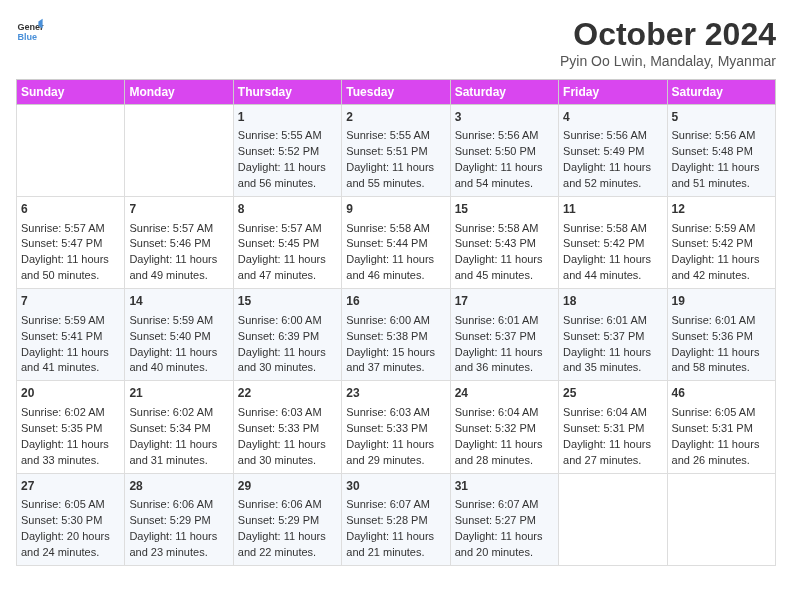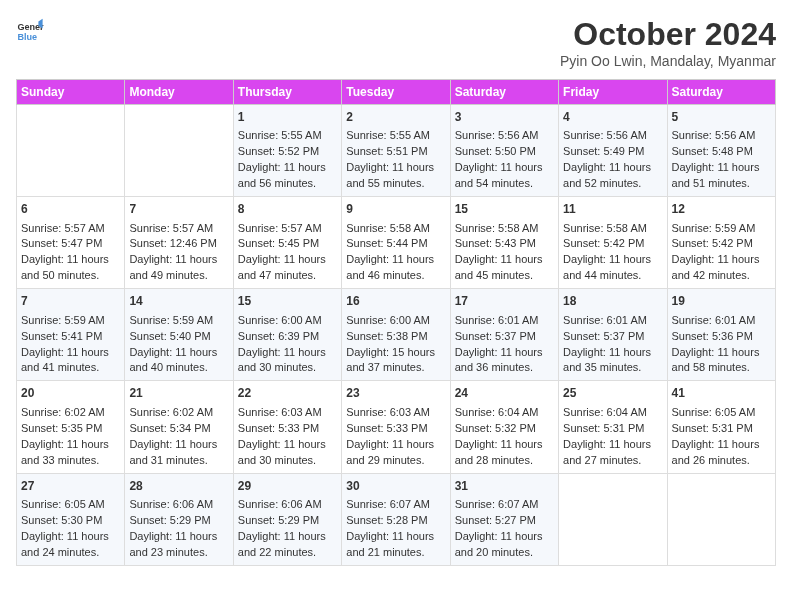--- a/index.html
+++ b/index.html
@@ -143,21 +143,21 @@
       <tr>
         <td>
           <span class="day-num">6</span>
           <div>Sunrise: 5:57 AM</div>
           <div>Sunset: 5:47 PM</div>
           <div>Daylight: 11 hours and 50 minutes.</div>
         </td>
         <td>
           <span class="day-num">7</span>
           <div>Sunrise: 5:57 AM</div>
-          <div>Sunset: 12:46 PM</div>
+          <div>Sunset: 5:46 PM</div>
           <div>Daylight: 11 hours and 49 minutes.</div>
         </td>
         <td>
           <span class="day-num">8</span>
           <div>Sunrise: 5:57 AM</div>
           <div>Sunset: 5:45 PM</div>
           <div>Daylight: 11 hours and 47 minutes.</div>
         </td>
         <td>
           <span class="day-num">9</span>
@@ -259,32 +259,32 @@
           <div>Sunset: 5:32 PM</div>
           <div>Daylight: 11 hours and 28 minutes.</div>
         </td>
         <td>
           <span class="day-num">25</span>
           <div>Sunrise: 6:04 AM</div>
           <div>Sunset: 5:31 PM</div>
           <div>Daylight: 11 hours and 27 minutes.</div>
         </td>
         <td>
-          <span class="day-num">41</span>
+          <span class="day-num">46</span>
           <div>Sunrise: 6:05 AM</div>
           <div>Sunset: 5:31 PM</div>
           <div>Daylight: 11 hours and 26 minutes.</div>
         </td>
       </tr>
       <tr>
         <td>
           <span class="day-num">27</span>
           <div>Sunrise: 6:05 AM</div>
           <div>Sunset: 5:30 PM</div>
-          <div>Daylight: 11 hours and 24 minutes.</div>
+          <div>Daylight: 20 hours and 24 minutes.</div>
         </td>
         <td>
           <span class="day-num">28</span>
           <div>Sunrise: 6:06 AM</div>
           <div>Sunset: 5:29 PM</div>
           <div>Daylight: 11 hours and 23 minutes.</div>
         </td>
         <td>
           <span class="day-num">29</span>
           <div>Sunrise: 6:06 AM</div>

